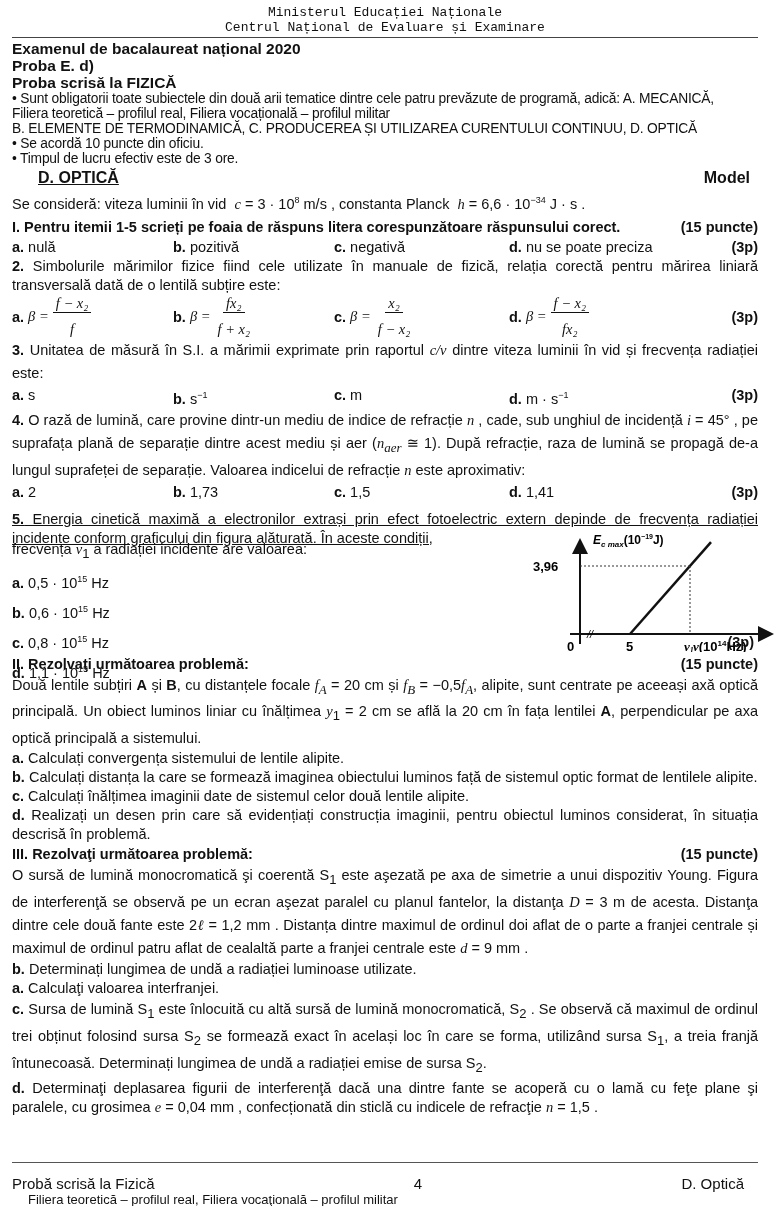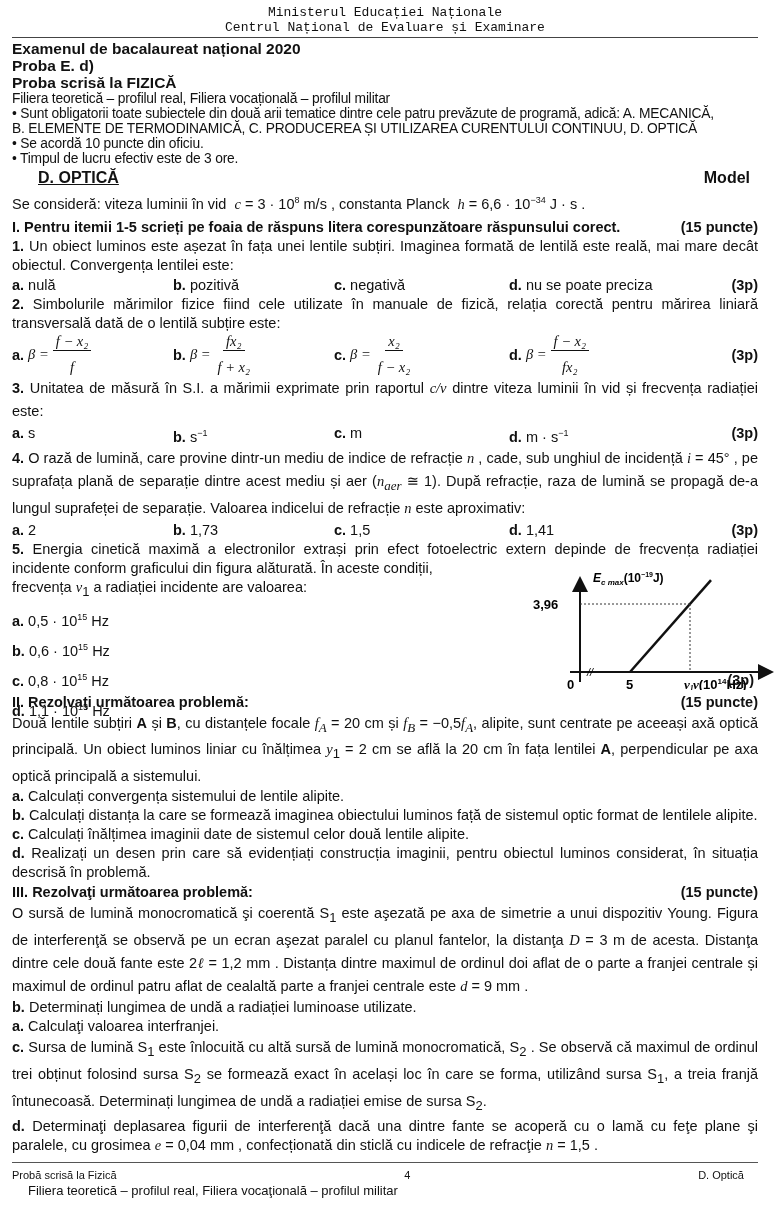--- a/index.html
+++ b/index.html
@@ -32,58 +32,55 @@
   .frow .o { width: 161px; display: flex; align-items: center; gap: 4px; }
   .frow .pts { font-weight: bold; margin-left: auto; }
   sup { font-size: 9px; }
   sub { font-size: 13px; }
   .q5 { position: relative; height: 152px; }
   .q5 .left { position: absolute; left: 0; top: 0; width: 520px; }
   .q5 .ans { line-height: 26px; font-size: 14.5px; }
   .graph { position: absolute; left: 513px; top: 30px; width: 250px; height: 120px; }
   .footer { position: absolute; left: 12px; top: 1160px; width: 746px; }
   .footer .rule { border-top: 1px solid #555; }
-  .frow2 { display: flex; justify-content: space-between; font-size: 11px; line-height: 16px; margin-top: 4px; }
+  .frow2 { display: flex; justify-content: space-between; font-size: 15px; line-height: 16px; margin-top: 13px; }
   .frow3 { font-size: 13px; line-height: 16px; margin-left: 16px; }
 </style>
 </head>
 <body>
 
 <div class="page">
   <div class="hdr-small">Ministerul Educației Naționale</div>
   <div class="hdr-small">Centrul Național de Evaluare și Examinare</div>
   <div class="rule"></div>
   <div class="title">Examenul de bacalaureat național 2020</div>
   <div class="title">Proba E. d)</div>
   <div class="title">Proba scrisă la FIZICĂ</div>
+  <div class="line">• Sunt obligatorii toate subiectele din două arii tematice dintre cele patru prevăzute de programă, adică: A. MECANICĂ,</div>
   <div class="line">Filiera teoretică – profilul real, Filiera vocațională – profilul militar</div>
-  <div class="line">• Sunt obligatorii toate subiectele din două arii tematice dintre cele patru prevăzute de programă, adică: A. MECANICĂ,</div>
   <div class="line">B. ELEMENTE DE TERMODINAMICĂ, C. PRODUCEREA ȘI UTILIZAREA CURENTULUI CONTINUU, D. OPTICĂ</div>
   <div class="line">• Se acordă 10 puncte din oficiu.</div>
   <div class="line">• Timpul de lucru efectiv este de 3 ore.</div>
 
   <div class="section-row">
     <span class="sec">D. OPTICĂ</span>
     <span class="model">Model</span>
   </div>
 
   <div class="p" style="margin-top:4px">
     <span>Se consideră: viteza luminii în vid</span>&nbsp;
     <span class="i">c</span><span> = 3 · 10</span><sup>8</sup><span> m/s , constanta Planck</span>&nbsp;
     <span class="i">h</span><span> = 6,6 · 10</span><sup>−34</sup><span> J · s .</span>
   </div>
 
   <div class="hrow" style="margin-top:3px">
     <span>I. Pentru itemii 1-5 scrieți pe foaia de răspuns litera corespunzătoare răspunsului corect.</span>
     <span>(15 puncte)</span>
   </div>
 
-  <div class="p">
-    <span class="b">1.</span><span> Un obiect luminos este așezat în fața unei lentile subțiri. Imaginea formată de lentilă este reală, mai mare decât obiectul. Convergența lentilei este:</span>
-  </div>
   <div class="opts">
     <span class="o"><b>a.</b><span> nulă</span></span>
     <span class="o"><b>b.</b><span> pozitivă</span></span>
     <span class="o" style="width:175px"><b>c.</b><span> negativă</span></span>
     <span class="o last"><b>d.</b><span> nu se poate preciza</span></span>
     <span class="pts">(3p)</span>
   </div>
 
   <div class="p">
     <span class="b">2.</span><span> Simbolurile mărimilor fizice fiind cele utilizate în manuale de fizică, relația corectă pentru mărirea liniară transversală dată de o lentilă subțire este:</span>
@@ -140,21 +137,21 @@
   </div>
   <div class="opts">
     <span class="o"><b>a.</b><span> 2</span></span>
     <span class="o"><b>b.</b><span> 1,73</span></span>
     <span class="o" style="width:175px"><b>c.</b><span> 1,5</span></span>
     <span class="o last"><b>d.</b><span> 1,41</span></span>
     <span class="pts">(3p)</span>
   </div>
 
   <div class="q5">
-    <div class="p" style="position:absolute;left:0;top:0;width:746px;">
+    <div class="p" style="position:absolute;left:0;top:8px;width:746px;text-decoration:underline;">
       <span class="b">5.</span><span> Energia cinetică maximă a electronilor extrași prin efect fotoelectric extern depinde de frecvența radiației incidente conform graficului din figura alăturată. În aceste condiții,</span>
     </div>
     <div class="left" style="top:38px">
       <div class="p">
         <span>frecvența</span>&nbsp;<span class="i">ν</span><sub>1</sub><span> a radiației incidente are valoarea:</span>
       </div>
       <div class="ans" style="margin-top:4px"><b>a.</b><span> 0,5 · 10</span><sup>15</sup><span> Hz</span></div>
       <div class="ans"><b>b.</b><span> 0,6 · 10</span><sup>15</sup><span> Hz</span></div>
       <div class="ans"><b>c.</b><span> 0,8 · 10</span><sup>15</sup><span> Hz</span></div>
       <div class="ans"><b>d.</b><span> 1,1 · 10</span><sup>15</sup><span> Hz</span></div>

